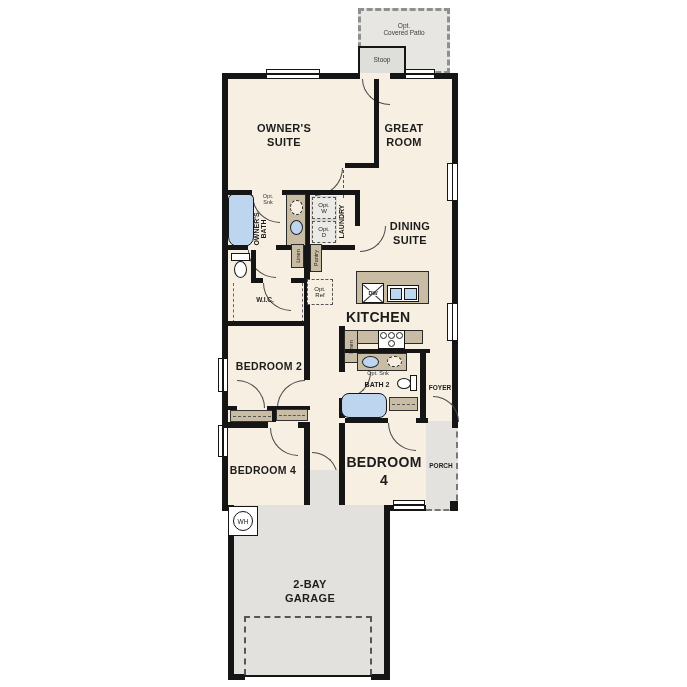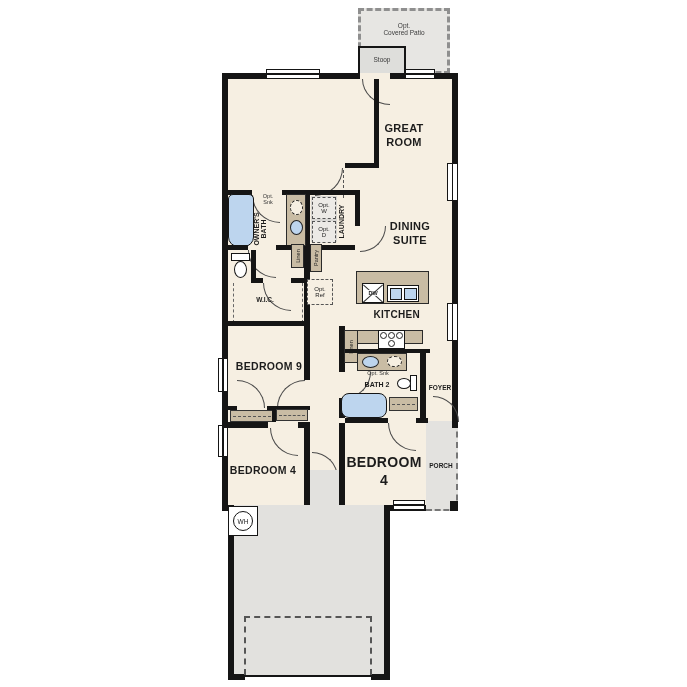--- a/index.html
+++ b/index.html
@@ -148,34 +148,36 @@
   </div>
 
   <div class="w" style="left:255px;top:278px;width:8px;height:5px;"></div>
   <div class="w" style="left:291px;top:278px;width:13px;height:5px;"></div>
   <div class="arc arc-bl" style="left:263px;top:283px;width:28px;height:28px;"></div>
   <div class="dashedbox" style="left:233px;top:283px;width:70px;height:40px;border-top:none;"></div>
   <div class="small-label" style="left:245px;top:296px;width:40px;">W.I.C.</div>
   <div class="optbox" style="left:307px;top:279px;width:26px;height:26px;background:#f6efe2;">Opt.
 Ref</div>
 
+  <div class="room-label" style="left:248px;top:122px;width:72px;">OWNER'S
+SUITE</div>
   <div class="room-label" style="left:381px;top:122px;width:46px;">GREAT
 ROOM</div>
   <div class="room-label" style="left:384px;top:220px;width:52px;">DINING
 SUITE</div>
 
   <div class="tan" style="left:356px;top:271px;width:73px;height:33px;"></div>
   <div class="xbox" style="left:362px;top:283px;width:22px;height:20px;">
     <span>DW</span>
   </div>
   <div class="sink2" style="left:387px;top:285px;width:32px;height:17px;">
       <i></i>
       <i></i>
     </div>
-  <div class="room-label" style="left:362px;top:309px;width:58px;font-size:10px;text-align:right;">KITCHEN</div>
+  <div class="room-label" style="left:346px;top:309px;width:58px;font-size:14px;text-align:right;">KITCHEN</div>
 
   <div class="w" style="left:339px;top:326px;width:6px;height:46px;"></div>
   <div class="w" style="left:339px;top:398px;width:6px;height:20px;"></div>
   <div class="arc arc-br" style="left:345px;top:372px;width:26px;height:26px;"></div>
   <div class="tanbox" style="left:344px;top:330px;width:14px;height:33px;">
     <span>Linen</span>
   </div>
   <div class="tan" style="left:357px;top:330px;width:66px;height:14px;"></div>
   <div class="range" style="left:378px;top:330px;width:27px;height:19px;">
     <span class="burner"></span>
@@ -194,21 +196,21 @@
   <div class="tub" style="left:341px;top:393px;width:46px;height:25px;"></div>
   <div class="shelf" style="left:389px;top:397px;width:29px;height:14px;"></div>
   <div class="w" style="left:420px;top:353px;width:6px;height:65px;"></div>
 
   <div class="small-label" style="left:424px;top:384px;width:32px;">FOYER</div>
   <div class="arc arc-tr" style="left:433px;top:396px;width:26px;height:26px;"></div>
 
   <div class="w" style="left:222px;top:321px;width:88px;height:5px;"></div>
   <div class="w" style="left:304px;top:326px;width:6px;height:54px;"></div>
   <div class="arc arc-tl" style="left:277px;top:380px;width:28px;height:28px;"></div>
-  <div class="room-label" style="left:230px;top:360px;width:78px;font-size:10.5px;">BEDROOM 9</div>
+  <div class="room-label" style="left:230px;top:360px;width:78px;font-size:10.5px;">BEDROOM 2</div>
   <div class="w" style="left:228px;top:406px;width:9px;height:4px;"></div>
   <div class="w" style="left:267px;top:406px;width:43px;height:4px;"></div>
   <div class="arc arc-tr" style="left:237px;top:380px;width:28px;height:28px;"></div>
   <div class="shelf" style="left:230px;top:410px;width:44px;height:12px;"></div>
   <div class="shelf" style="left:276px;top:409px;width:32px;height:12px;"></div>
   <div class="w" style="left:272px;top:406px;width:4px;height:16px;"></div>
 
   <div class="w" style="left:222px;top:422px;width:46px;height:6px;"></div>
   <div class="w" style="left:298px;top:422px;width:12px;height:6px;"></div>
   <div class="arc arc-bl" style="left:270px;top:428px;width:28px;height:28px;"></div>
@@ -231,18 +233,20 @@
   <div class="post" style="left:450px;top:501px;width:8px;height:10px;"></div>
 
   <div class="garage" style="left:234px;top:505px;width:150px;height:171px;"></div>
   <div class="garage" style="left:310px;top:505px;width:29px;height:8px;"></div>
   <div class="w" style="left:228px;top:511px;width:6px;height:169px;"></div>
   <div class="w" style="left:384px;top:511px;width:6px;height:169px;"></div>
   <div class="w" style="left:228px;top:674px;width:17px;height:6px;"></div>
   <div class="w" style="left:371px;top:674px;width:19px;height:6px;"></div>
   <div class="gline" style="left:245px;top:675px;width:126px;height:2px;"></div>
   <div class="gdoor" style="left:244px;top:616px;width:128px;height:59px;"></div>
+  <div class="room-label" style="left:270px;top:578px;width:80px;">2-BAY
+GARAGE</div>
   <div class="whbox" style="left:228px;top:506px;width:30px;height:30px;"></div>
   <div class="whcircle" style="left:233px;top:511px;width:20px;height:20px;">
     <span>WH</span>
   </div>
 
 </div>
 
 </body></html>

